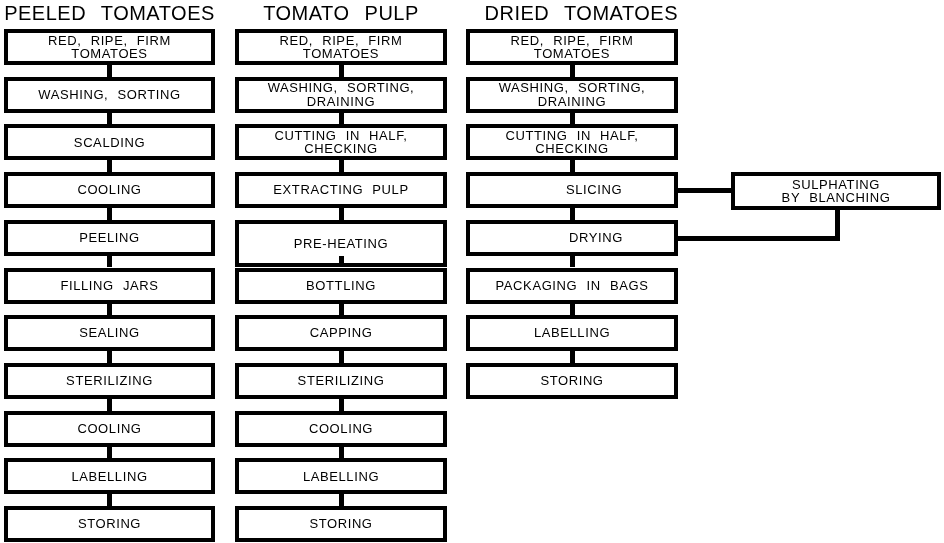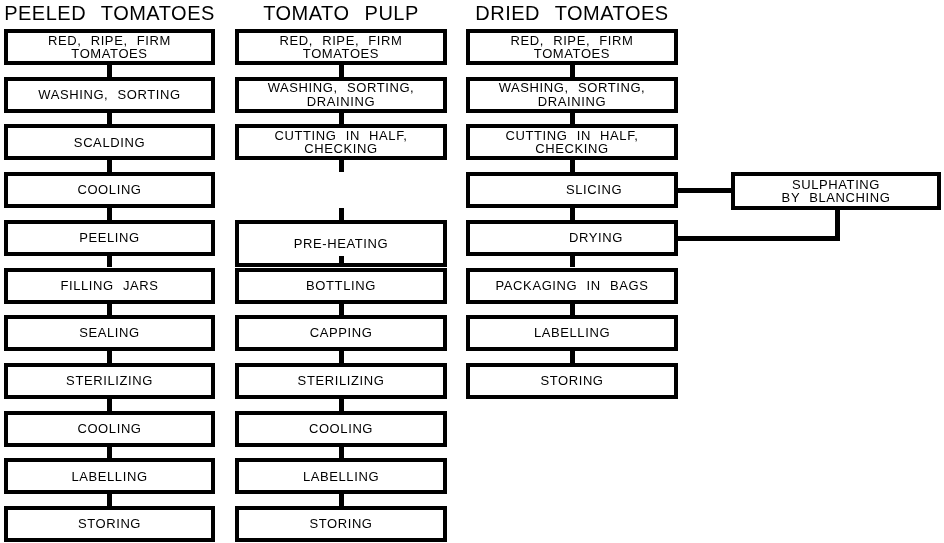--- a/index.html
+++ b/index.html
@@ -114,20 +114,23 @@
     <div class="fc-box" style="left: 235px; top: 76.7px; width: 212px; height: 36px;">
       <span class="fc-line">WASHING, SORTING,</span>
       <span class="fc-line">DRAINING</span>
     </div>
     <div class="fc-connector" style="left: 338.5px; top: 112.7px; width: 5px; height: 11.7px;"></div>
     <div class="fc-box" style="left: 235px; top: 124.4px; width: 212px; height: 36px;">
       <span class="fc-line">CUTTING IN HALF,</span>
       <span class="fc-line">CHECKING</span>
     </div>
     <div class="fc-connector" style="left: 338.5px; top: 160.4px; width: 5px; height: 11.7px;"></div>
+    <div class="fc-box" style="left: 235px; top: 172.1px; width: 212px; height: 36px;">
+      <span class="fc-line">EXTRACTING PULP</span>
+    </div>
     <div class="fc-connector" style="left: 338.5px; top: 208.1px; width: 5px; height: 11.7px;"></div>
     <div class="fc-box" style="left: 235px; top: 219.8px; width: 212px; height: 47px;">
       <span class="fc-line">PRE-HEATING</span>
     </div>
     <div class="fc-connector" style="left: 338.5px; top: 255.8px; width: 5px; height: 11.7px;"></div>
     <div class="fc-box" style="left: 235px; top: 267.5px; width: 212px; height: 36px; align-items: center;">
       <span class="fc-line">BOTTLING</span>
     </div>
     <div class="fc-connector" style="left: 338.5px; top: 303.5px; width: 5px; height: 11.7px;"></div>
     <div class="fc-box" style="left: 235px; top: 315.2px; width: 212px; height: 36px;">
@@ -142,21 +145,21 @@
       <span class="fc-line">COOLING</span>
     </div>
     <div class="fc-connector" style="left: 338.5px; top: 446.6px; width: 5px; height: 11.7px;"></div>
     <div class="fc-box" style="left: 235px; top: 458.3px; width: 212px; height: 36px;">
       <span class="fc-line">LABELLING</span>
     </div>
     <div class="fc-connector" style="left: 338.5px; top: 494.3px; width: 5px; height: 11.7px;"></div>
     <div class="fc-box" style="left: 235px; top: 506px; width: 212px; height: 36px;">
       <span class="fc-line">STORING</span>
     </div>
-    <div class="col-title" style="left: 466px; width: 212px;">DRIED TOMATOES</div>
+    <div class="col-title" style="left: 466px; width: 212px; text-align: right;">DRIED TOMATOES</div>
     <div class="fc-box" style="left: 466px; top: 29px; width: 212px; height: 36px;">
       <span class="fc-line">RED, RIPE, FIRM</span>
       <span class="fc-line">TOMATOES</span>
     </div>
     <div class="fc-connector" style="left: 569.5px; top: 65px; width: 5px; height: 11.7px;"></div>
     <div class="fc-box" style="left: 466px; top: 76.7px; width: 212px; height: 36px;">
       <span class="fc-line">WASHING, SORTING,</span>
       <span class="fc-line">DRAINING</span>
     </div>
     <div class="fc-connector" style="left: 569.5px; top: 112.7px; width: 5px; height: 11.7px;"></div>

